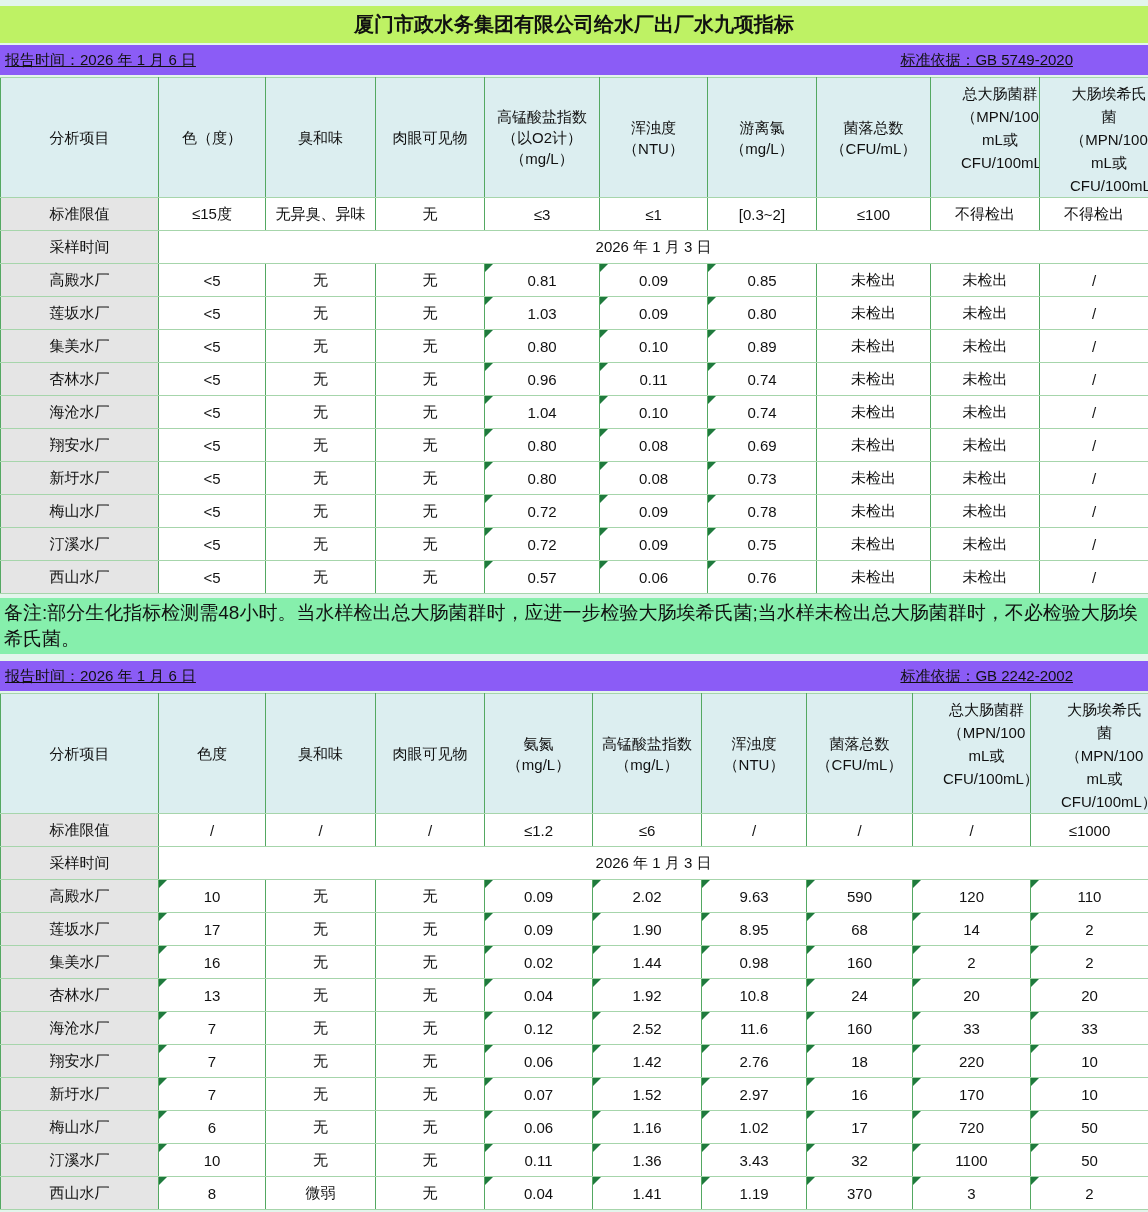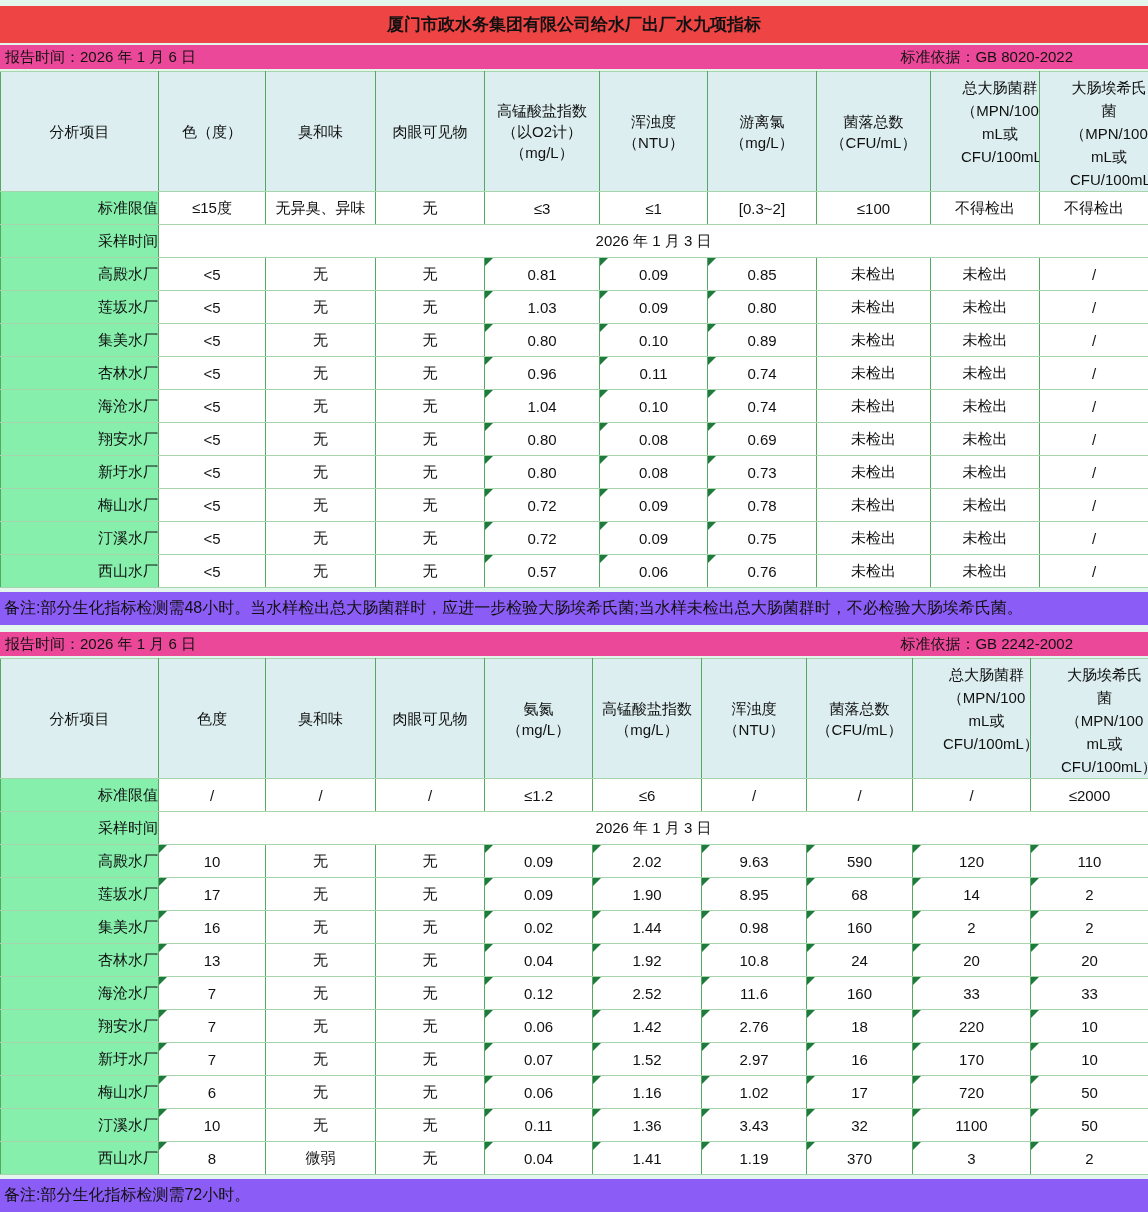--- a/index.html
+++ b/index.html
@@ -5,33 +5,34 @@
   html,body { margin:0; padding:0; }
   body {
     width:1148px;
     background:#e3f5ec;
     font-family:"Liberation Sans","DejaVu Sans",sans-serif;
     color:#111;
   }
   .page { padding-top:6px; }
   section { margin-bottom:7px; }
   .title-band {
-    background:#ef4444;
+    background:#bef264;
     height:37px;
     display:flex; align-items:center; justify-content:center;
-    font-weight:bold; font-size:17px;
+    font-weight:bold; font-size:20px;
     margin-bottom:2px;
   }
   .info-band {
-    background:#ec4899;
-    height:24px;
+    background:#8b5cf6;
+    height:30px;
     display:flex; align-items:center; justify-content:space-between;
     font-size:15px;
     padding:0 75px 0 5px;
     margin-bottom:2px;
+    text-decoration:underline;
   }
   table {
     border-collapse:collapse;
     table-layout:fixed;
     width:1148px;
     background:#ffffff;
   }
   th,td {
     border-top:1px solid #a6d5ab;
     border-bottom:1px solid #a6d5ab;
@@ -51,46 +52,46 @@
     white-space:pre-line;
     line-height:21px;
   }
   thead th.th-top {
     vertical-align:top;
     padding-top:4px;
     line-height:23px;
     padding-left:30px;
   }
   td { height:32px; background:#ffffff; }
-  td.label { background:#86efac;text-align:right; }
+  td.label { background:#e5e5e5; }
   .tri {
     position:absolute; top:0; left:0;
     width:0; height:0;
     border-top:8px solid #1f7a3d;
     border-right:8px solid transparent;
   }
   .note-band {
-    background:#8b5cf6;
+    background:#86efac;
     min-height:29px;
     display:flex; align-items:center;
-    font-size:16px;
+    font-size:19px;
     padding:2px 4px;
     margin-top:4px;
   }
 </style>
 </head>
 <body>
 
 <div class="page">
 
   <section>
     <div class="title-band">厦门市政水务集团有限公司给水厂出厂水九项指标</div>
     <div class="info-band">
       <span>报告时间：2026 年 1 月 6 日</span>
-      <span>标准依据：GB 8020-2022</span>
+      <span>标准依据：GB 5749-2020</span>
     </div>
     <table id="table-0">
         <colgroup>
           <col style="width: 158px;">
           <col style="width: 107px;">
           <col style="width: 110px;">
           <col style="width: 109px;">
           <col style="width: 115px;">
           <col style="width: 108px;">
           <col style="width: 109px;">
@@ -311,21 +312,21 @@
           <tr>
             <td class="label">标准限值</td>
             <td>/</td>
             <td>/</td>
             <td>/</td>
             <td>≤1.2</td>
             <td>≤6</td>
             <td>/</td>
             <td>/</td>
             <td>/</td>
-            <td>≤2000</td>
+            <td>≤1000</td>
           </tr>
           <tr>
             <td class="label">采样时间</td>
             <td colspan="9">2026 年 1 月 3 日</td>
           </tr>
           <tr>
             <td class="label">高殿水厂</td>
             <td>10<span class="tri"></span></td>
             <td>无</td>
             <td>无</td>

